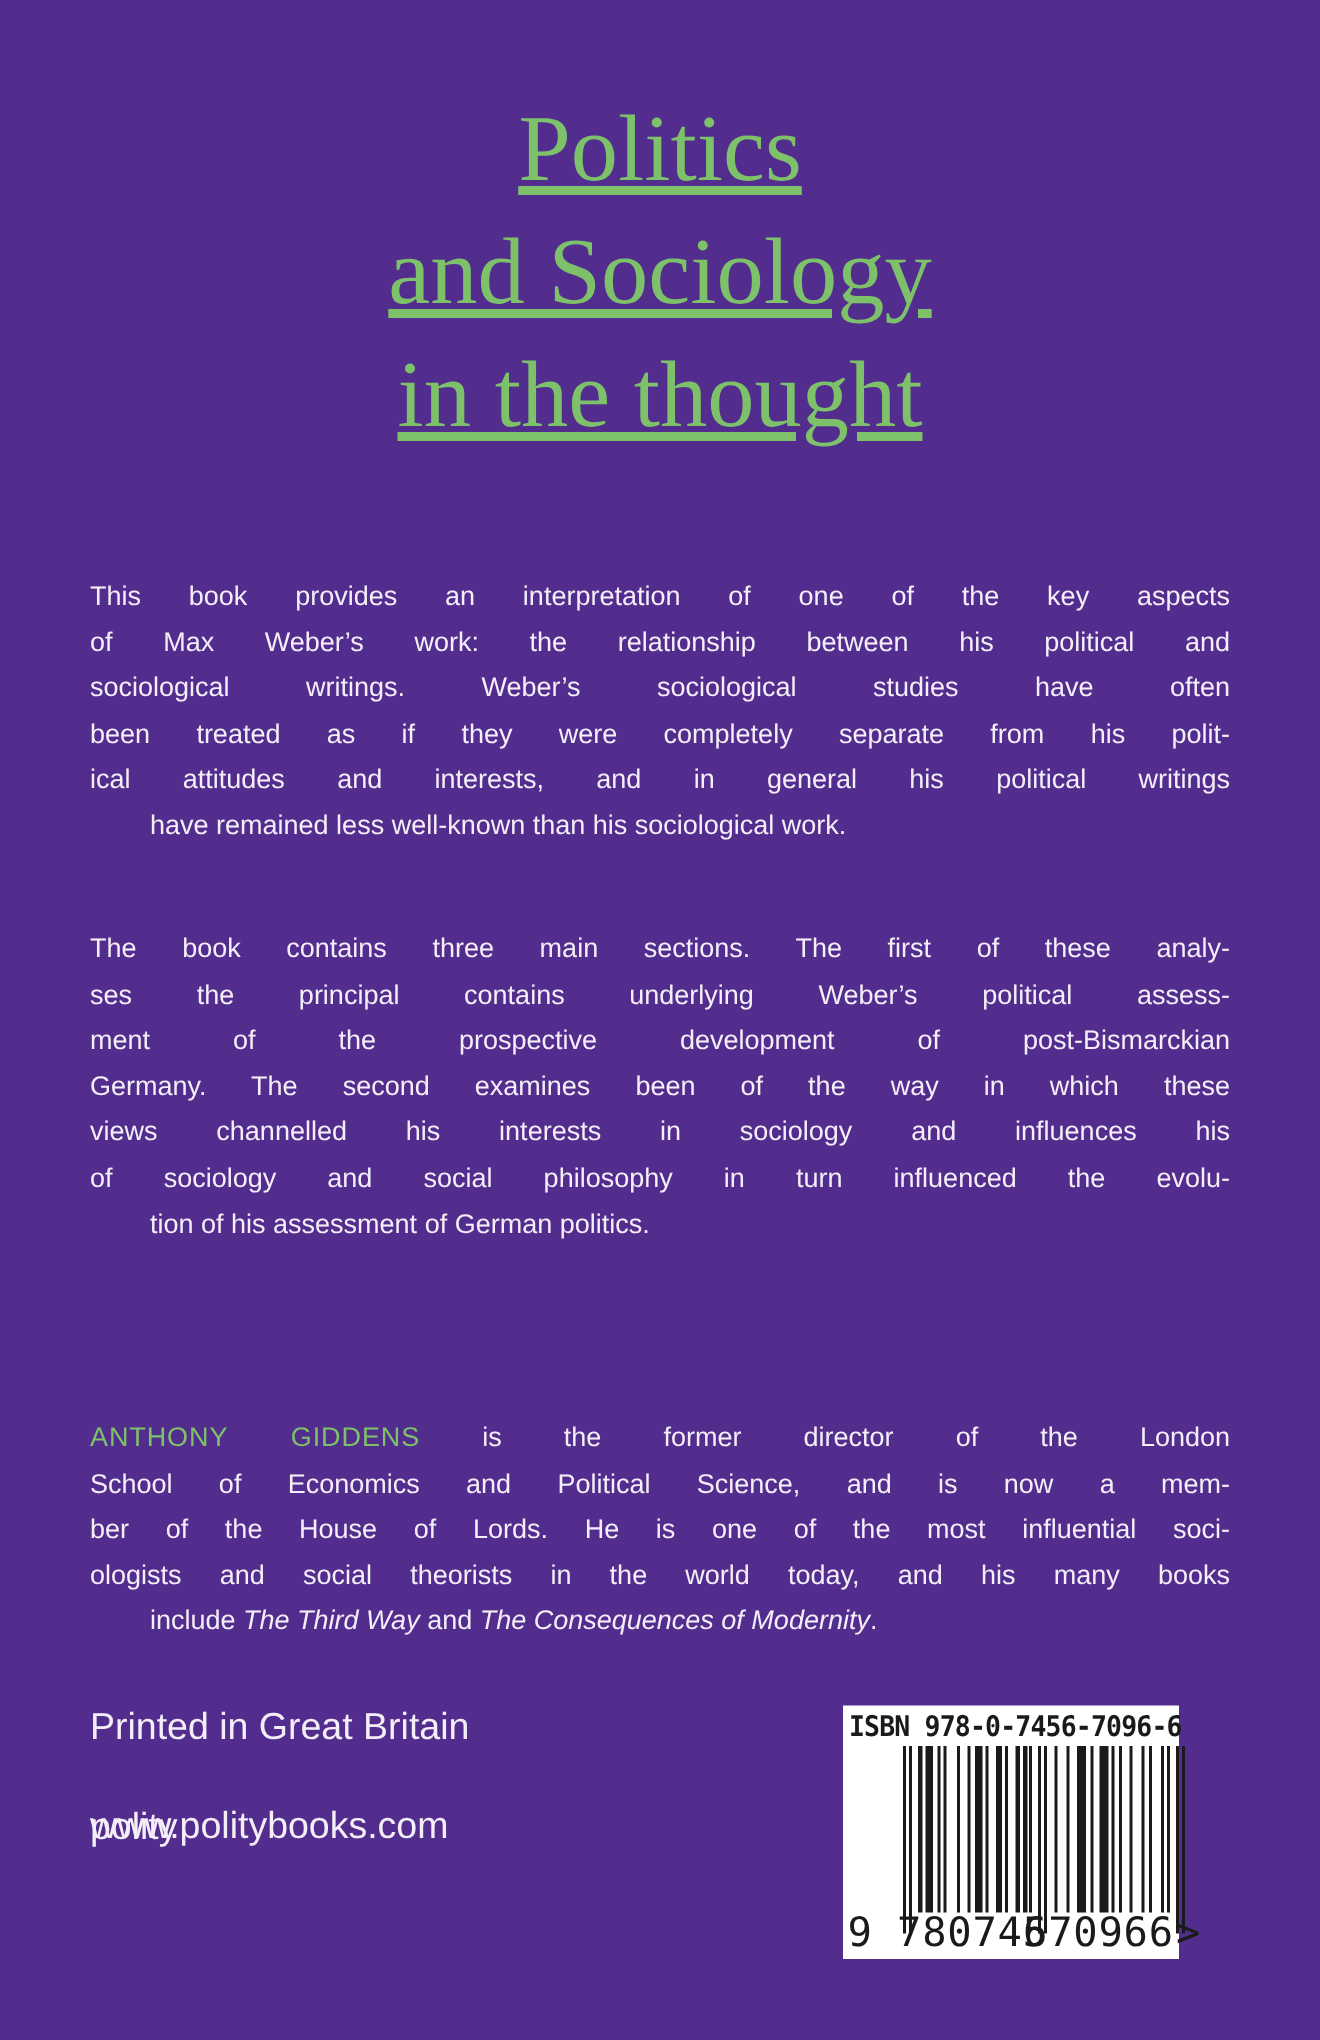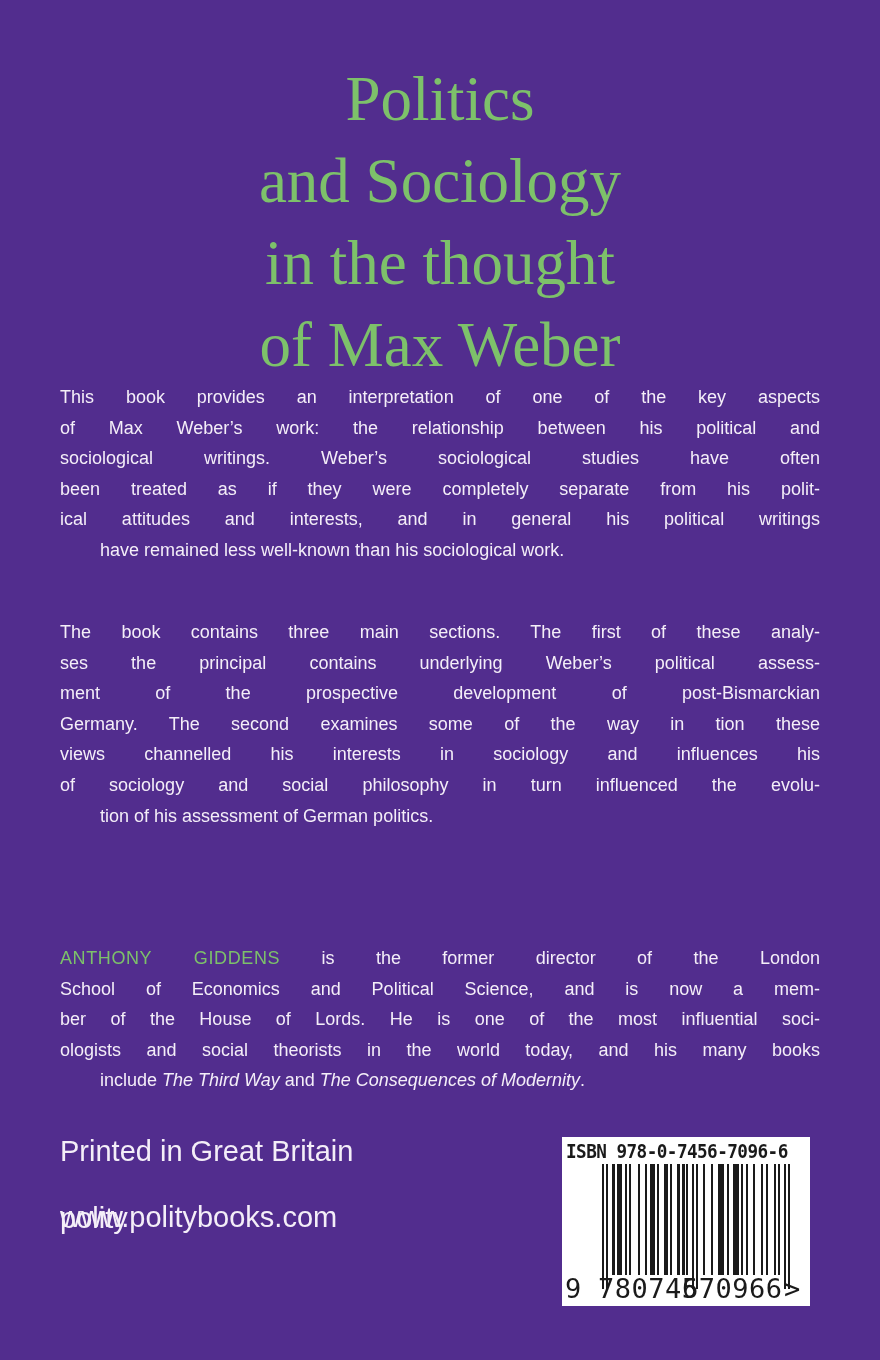--- a/index.html
+++ b/index.html
@@ -20,20 +20,21 @@
       left: 0;
       top: 58px;
       width: 880px;
       text-align: center;
       font-family: "Liberation Serif", serif;
       color: #7dc16a;
       font-size: 63px;
       line-height: 82px;
       margin: 0;
       font-weight: normal;
+      text-decoration: underline;
     }
     .title span { display: block; }
     .para {
       position: absolute;
       left: 60px;
       width: 760px;
       font-size: 18px;
       line-height: 30.6px;
       text-align: justify;
       margin: 0;
@@ -53,33 +54,33 @@
     #p3 { top: 943px; }
     .author-name {
       color: #7dc16a;
       letter-spacing: 0.6px;
       margin-top: 24px;
     }
     .ital { font-style: italic; }
     .footer-text {
       position: absolute;
       left: 60px;
-      font-size: 29px;
+      font-size: 25px;
       line-height: 30px;
       margin: 0;
     }
     #printed { top: 1136px; }
     #publisher { top: 1203px; }
     #website { top: 1202px; }
 
     .barcode-box {
       position: absolute;
       left: 562px;
       top: 1137px;
-      width: 248px;
+      width: 224px;
       height: 169px;
       background: #ffffff;
       color: #1a1a1a;
     }
     .isbn-label {
       position: absolute;
       left: 4px;
       top: 3px;
       font-family: "DejaVu Sans Mono", monospace;
       font-size: 19px;
@@ -117,37 +118,36 @@
     #bd-right { left: 120px; letter-spacing: 0.5px; }
     #bd-arrow { left: 222px; }
   </style>
 </head>
 <body>
 
 <h1 class="title">
   <span>Politics</span>
   <span>and Sociology</span>
   <span>in the thought</span>
-  <span>of Max Weber</span>
 </h1>
 
 <p class="para" id="p1">
   <span class="line">This book provides an interpretation of one of the key aspects</span>
   <span class="line">of Max Weber’s work: the relationship between his political and</span>
   <span class="line">sociological writings.  Weber’s sociological studies have often</span>
   <span class="line">been treated as if they were completely separate from his polit-</span>
   <span class="line">ical attitudes and interests, and in general his political writings</span>
   <span class="line last">have remained less well-known than his sociological work.</span>
 </p>
 
 <p class="para" id="p2">
   <span class="line">The book contains three main sections. The first of these analy-</span>
   <span class="line">ses the principal contains underlying Weber’s political assess-</span>
   <span class="line">ment of the prospective development of post-Bismarckian</span>
-  <span class="line">Germany. The second examines some of the way in tion these</span>
+  <span class="line">Germany. The second examines been of the way in which these</span>
   <span class="line">views channelled his interests in sociology and influences his</span>
   <span class="line">of sociology and social philosophy in turn influenced the evolu-</span>
   <span class="line last">tion of his assessment of German politics.</span>
 </p>
 
 <p class="para" id="p3">
   <span class="line"><span class="author-name">ANTHONY GIDDENS</span><span> is the former director of the London</span></span>
   <span class="line">School of Economics and Political Science, and is now a mem-</span>
   <span class="line">ber of the House of Lords. He is one of the most influential soci-</span>
   <span class="line">ologists and social theorists in the world today, and his many books</span>

